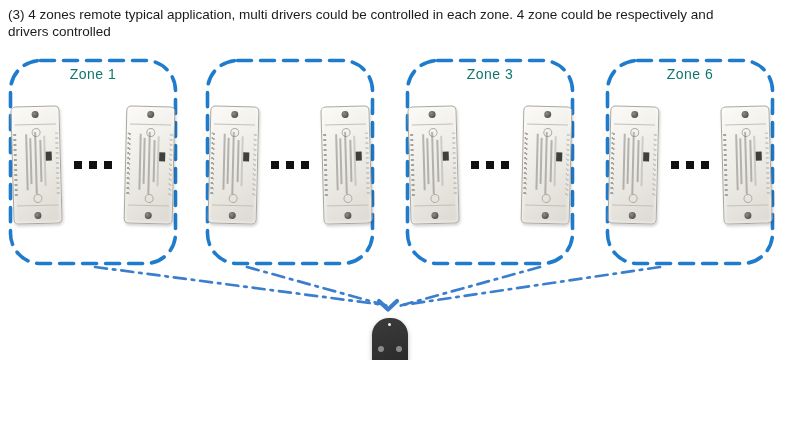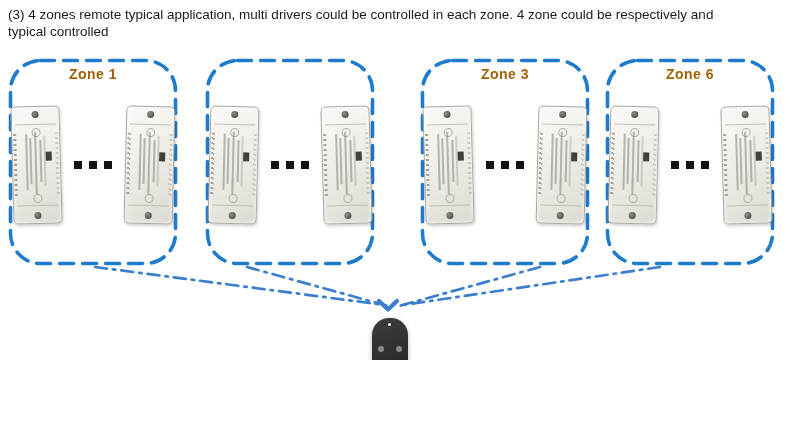--- a/index.html
+++ b/index.html
@@ -9,21 +9,21 @@
   }
   .caption{
     position:absolute;left:8px;top:6px;width:800px;
     font-size:13.5px;line-height:17px;color:#1b1b1b;
   }
   
   .zone{position:absolute;top:58px;width:170px;height:208px;}
   .zone-border{position:absolute;left:0;top:0;width:100%;height:100%;}
   .zone-label{
     position:absolute;left:0;right:0;top:8px;text-align:center;
-    font-size:14px;font-weight:bold;letter-spacing:.5px;color:#a16207;
+    font-size:14px;font-weight:normal;letter-spacing:.5px;color:#0f766e;
   }
   .devices{
     position:absolute;left:0;right:0;top:49px;height:116px;
     display:flex;justify-content:center;align-items:center;gap:13px;
   }
   .dots{display:flex;gap:7px;}
   .dots span{width:8px;height:8px;background:#111;display:block;}
   
   .driver{
     position:relative;width:47px;height:116px;flex:0 0 auto;
@@ -72,21 +72,21 @@
   .r-row4 span:nth-child(3){left:19px}.r-row4 span:nth-child(4){left:26px}
   .r-pill2{left:12px;top:86px;width:12px;height:5px;border-radius:3px;background:#8f8f8f;position:absolute;}
 </style>
 </head>
 <body>
 
 <div class="canvas">
 
   <div class="caption">
     <div>(3) 4 zones remote typical application, multi drivers could be controlled in each zone. 4 zone could be respectively and</div>
-    <div>typical controlled</div>
+    <div>drivers controlled</div>
   </div>
 
   <div class="zone" style="left:8px">
     <svg class="zone-border" viewBox="0 0 170 208">
       <rect x="2.5" y="2.5" width="165" height="203" rx="30" fill="none" stroke="#1f7ccd" stroke-width="3.6" stroke-dasharray="14 9" stroke-linecap="round"></rect>
     </svg>
     <div class="zone-label">Zone 1</div>
     <div class="devices">
       <div class="driver tilt-a">
   <div class="screw t"></div>
@@ -166,21 +166,21 @@
   <div class="stripe s1"></div>
   <div class="stripe s2"></div>
   <div class="stripe s3"></div>
   <div class="stripe s4"></div>
   <div class="stripe s5"></div>
   <div class="cert"></div>
 </div>
     </div>
   </div>
 
-  <div class="zone" style="left:420px">
+  <div class="zone" style="left:405px">
     <svg class="zone-border" viewBox="0 0 170 208">
       <rect x="2.5" y="2.5" width="165" height="203" rx="30" fill="none" stroke="#1f7ccd" stroke-width="3.6" stroke-dasharray="14 9" stroke-linecap="round"></rect>
     </svg>
     <div class="zone-label">Zone 3</div>
     <div class="devices">
       <div class="driver tilt-a">
   <div class="screw t"></div>
   <div class="screw b"></div>
   <div class="cap t"></div>
   <div class="cap b"></div>

